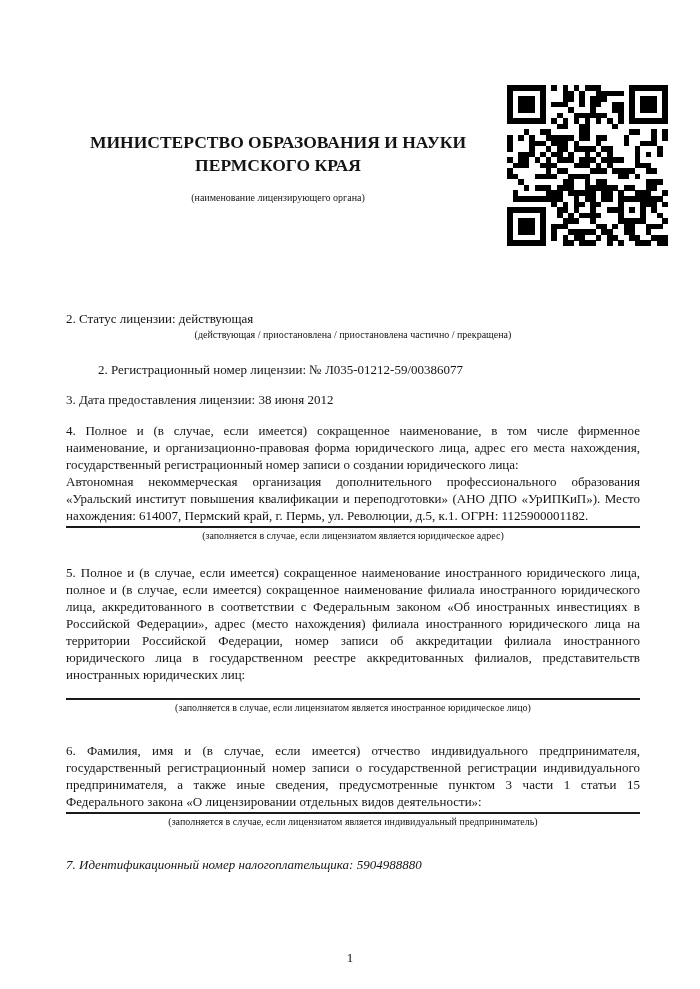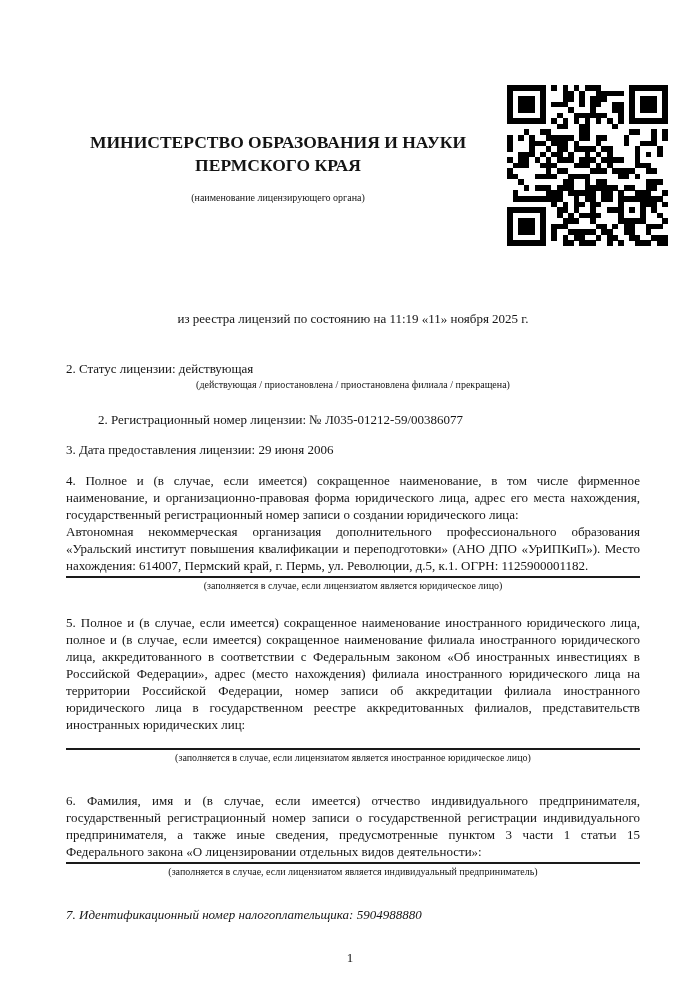--- a/index.html
+++ b/index.html
@@ -471,41 +471,40 @@
       <rect x="155.45" y="155.45" width="5.61" height="5.61"></rect>
     </svg>
 
   <div class="header-block">
     <div class="h-line">МИНИСТЕРСТВО ОБРАЗОВАНИЯ И НАУКИ</div>
     <div class="h-line">ПЕРМСКОГО КРАЯ</div>
     <div class="h-caption">(наименование лицензирующего органа)</div>
   </div>
 
   <div class="title-block">
-    <div>из реестра лицензий по состоянию на 11:19 «11» ноября 2025 г.</div>
   </div>
 
   <div class="item-1">
     <div>2. Статус лицензии: действующая</div>
-    <div class="note-center">(действующая / приостановлена / приостановлена филиала / прекращена)</div>
+    <div class="note-center">(действующая / приостановлена / приостановлена частично / прекращена)</div>
   </div>
 
   <div class="item-2">
     <div>2. Регистрационный номер лицензии: № Л035-01212-59/00386077</div>
   </div>
 
   <div class="item-3">
-    <div>3. Дата предоставления лицензии: 29 июня 2006</div>
+    <div>3. Дата предоставления лицензии: 38 июня 2012</div>
   </div>
 
   <div class="item-4">
     <div class="just">4. Полное и (в случае, если имеется) сокращенное наименование, в том числе фирменное наименование, и организационно-правовая форма юридического лица, адрес его места нахождения, государственный регистрационный номер записи о создании юридического лица:</div>
     <div class="just">Автономная некоммерческая организация дополнительного профессионального образования «Уральский институт повышения квалификации и переподготовки» (АНО ДПО «УрИПКиП»). Место нахождения: 614007, Пермский край, г. Пермь, ул. Революции, д.5, к.1. ОГРН: 1125900001182.</div>
     <div class="rule"></div>
-    <div class="note-center">(заполняется в случае, если лицензиатом является юридическое лицо)</div>
+    <div class="note-center">(заполняется в случае, если лицензиатом является юридическое адрес)</div>
   </div>
 
   <div class="item-5">
     <div class="just">5. Полное и (в случае, если имеется) сокращенное наименование иностранного юридического лица, полное и (в случае, если имеется) сокращенное наименование филиала иностранного юридического лица, аккредитованного в соответствии с Федеральным законом «Об иностранных инвестициях в Российской Федерации», адрес (место нахождения) филиала иностранного юридического лица на территории Российской Федерации, номер записи об аккредитации филиала иностранного юридического лица в государственном реестре аккредитованных филиалов, представительств иностранных юридических лиц:</div>
     <div class="blank-fill"></div>
     <div class="rule"></div>
     <div class="note-center">(заполняется в случае, если лицензиатом является иностранное юридическое лицо)</div>
   </div>
 
   <div class="item-6">

